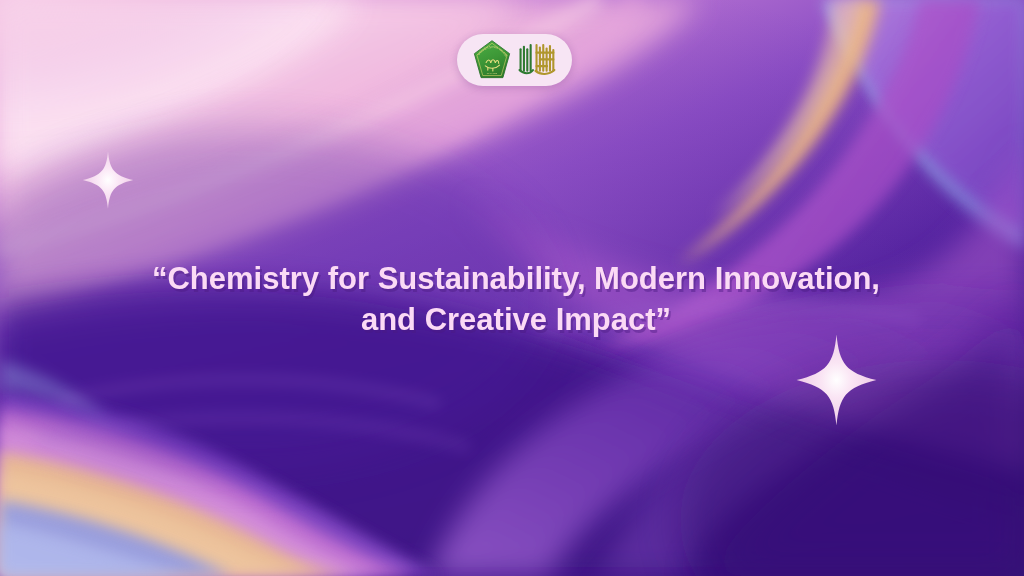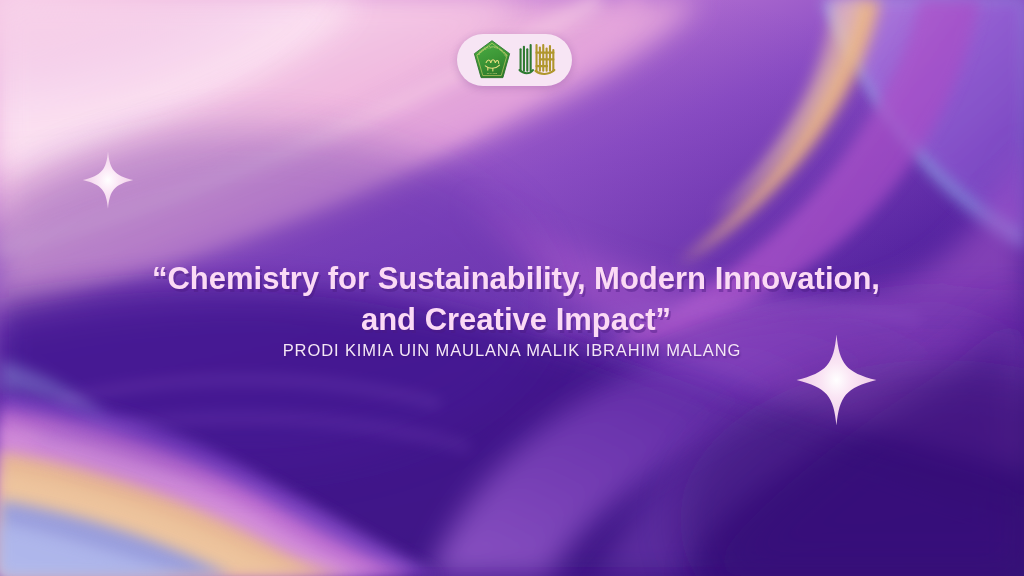--- a/index.html
+++ b/index.html
@@ -361,16 +361,15 @@
           <stop offset="38%" stop-color="#fae5f4"></stop>
           <stop offset="100%" stop-color="#eecbe7"></stop>
         </radialGradient>
       </defs>
       <path d="M50,2 C53,33 60,42 92,50 C60,58 53,67 50,98 C47,67 40,58 8,50 C40,42 47,33 50,2 Z" fill="url(#spkB)"></path>
     </svg>
   </span>
 
   <div class="text-block">
     <p class="subtitle">“Chemistry for Sustainability, Modern Innovation, and Creative Impact”</p>
-    <p class="org-line">PRODI KIMIA UIN MAULANA MALIK IBRAHIM MALANG</p>
   </div>
 
 </div>
 
 </body></html>

